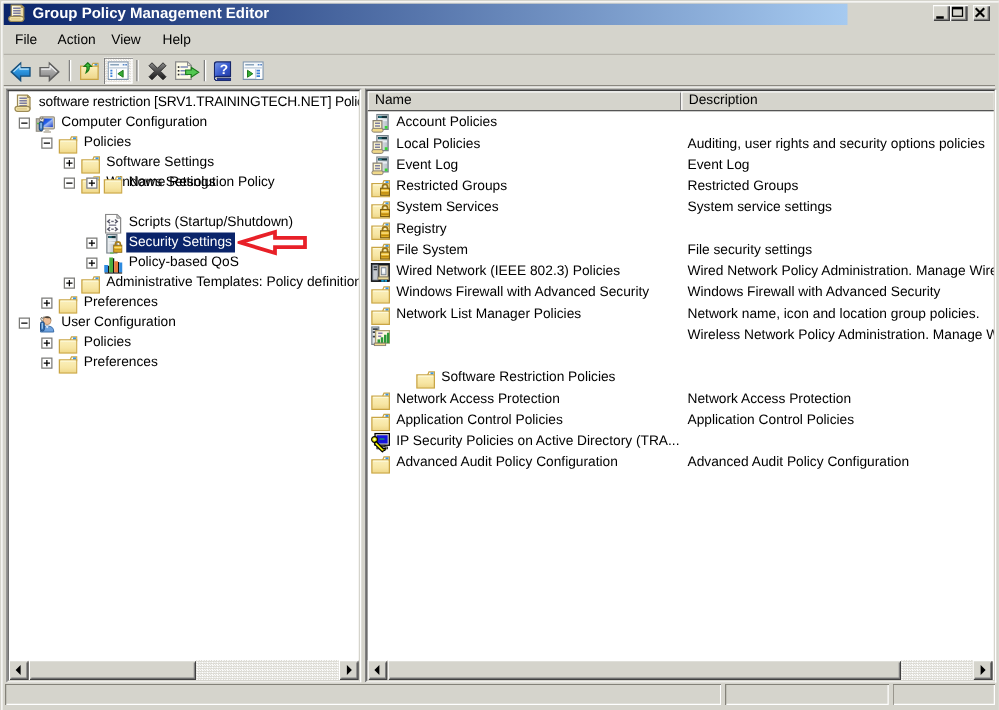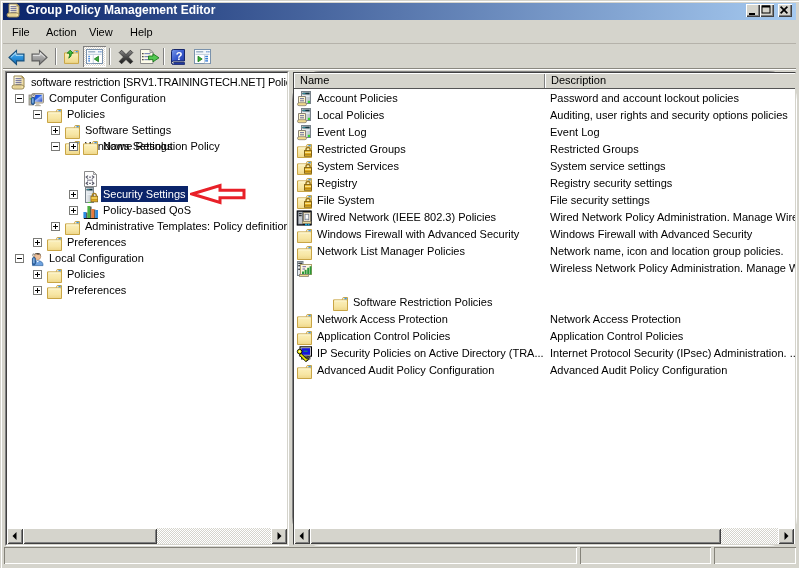--- a/index.html
+++ b/index.html
@@ -1,31 +1,31 @@
 <!DOCTYPE html>
 <html><head><meta charset="utf-8">
 <style>
 *{margin:0;padding:0;box-sizing:border-box;}
 html,body{width:799px;height:568px;overflow:hidden;}
 body{font-family:"Liberation Sans",sans-serif;font-size:11px;color:#000;background:#d5d4cc;position:relative;}
 #win{position:absolute;left:0;top:0;width:799px;height:568px;background:#d5d4cc;
  box-shadow:inset 1px 1px 0 #d5d4cc, inset 2px 2px 0 #ffffff;}
 .abs{position:absolute;}
-#title{left:3px;top:3px;width:793px;height:17px;background:linear-gradient(to right,#0a246a,#a6caf0);}
+#title{left:3px;top:3px;width:675px;height:17px;background:linear-gradient(to right,#0a246a,#a6caf0);}
 #title .txt{position:absolute;left:23px;top:0px;line-height:14px;font-size:12px;font-weight:bold;color:#fff;}
 .capbtn{position:absolute;top:4px;width:14px;height:13px;background:#d5d4cc;
  box-shadow:inset 1px 1px 0 #ffffff, inset -1px -1px 0 #404040, inset -2px -2px 0 #808080;}
 #menubar{left:3px;top:20px;width:793px;height:24px;background:#d5d4cc;border-bottom:1px solid #b5b2aa;}
 .mi{position:absolute;top:6px;}
 #toolbar{left:3px;top:45px;width:793px;height:24px;background:#d5d4cc;border-bottom:1px solid #8a8880;box-shadow:0 1px 0 #fff;}
 .tsep{position:absolute;top:3px;width:1px;height:17px;background:#808080;box-shadow:1px 0 0 #fff;}
 .pane{position:absolute;border:1px solid;border-color:#808080 #fff #fff #808080;}
 .pane>.in{position:absolute;left:0;top:0;right:0;bottom:0;border:1px solid;border-color:#404040 #d5d4cc #d5d4cc #404040;background:#fff;overflow:hidden;}
 #lpane{left:5px;top:71px;width:284px;height:475px;}
-#rpane{left:292px;top:71px;width:505px;height:475px;border-radius:29px;}
+#rpane{left:292px;top:71px;width:505px;height:475px;}
 .trow{position:absolute;height:16px;line-height:16px;white-space:nowrap;}
 .pm{position:absolute;width:9px;height:9px;border:1px solid #7b7b78;background:#fff;}
 .pm i{position:absolute;left:1px;top:3px;width:5px;height:1px;background:#000;}
 .pm.p b{position:absolute;left:3px;top:1px;width:1px;height:5px;background:#000;}
 .ticon{position:absolute;width:16px;height:16px;}
 .sel{background:#0a246a;color:#fff;padding:0 2px;}
 #hdr{position:absolute;left:0;top:0;width:503px;height:16px;background:#d5d4cc;border-bottom:1px solid #555;}
 #hdr .c{position:absolute;top:0;height:15px;line-height:15px;padding-left:6px;
  box-shadow:inset 1px 1px 0 #fff, inset -1px 0 0 #808080;}
 .lrow{position:absolute;height:17px;line-height:17px;white-space:nowrap;}
@@ -313,20 +313,21 @@
               <path d="M2.5 0.5 h9 l3 3 v12 h-12 z" fill="#fdfdfd" stroke="#8a8a8a" stroke-width="1"></path>
 <path d="M11.5 0.5 l3 3 h-3 z" fill="#e0e0e0" stroke="#8a8a8a" stroke-width="0.8"></path>
 <path d="M6 4.6 l-1.8 1.5 1.8 1.5" fill="none" stroke="#5a5a6a" stroke-width="1.2"></path>
 <path d="M10 4.6 l1.8 1.5 -1.8 1.5" fill="none" stroke="#5a5a6a" stroke-width="1.2"></path>
 <rect x="7" y="5.6" width="2" height="1.1" fill="#6a6a7a"></rect>
 <rect x="5" y="8.6" width="6" height="1.1" fill="#7a7a8c"></rect>
 <path d="M6 10.8 l-1.8 1.5 1.8 1.5" fill="none" stroke="#5a5a6a" stroke-width="1.2"></path>
 <path d="M10 10.8 l1.8 1.5 -1.8 1.5" fill="none" stroke="#5a5a6a" stroke-width="1.2"></path>
 <rect x="7" y="11.8" width="2" height="1.1" fill="#6a6a7a"></rect>
             </svg></div>
+          <span style="position:absolute;left:96px;top:0;">Scripts (Startup/Shutdown)</span>
         </div>
         <div class="trow" style="left:0;top:113px;width:100%;">
           <div class="pm p" style="left:62px;top:4px;">
             <i></i>
             <b></b>
           </div>
           <div class="ticon" style="left:75px;top:1px;"><svg width="16" height="16" viewBox="0 0 16 16" style="">
               <defs>
                 <linearGradient id="sv" x1="0" y1="0" x2="1" y2="0">
                   <stop offset="0" stop-color="#f2f4f6"></stop>
@@ -409,21 +410,21 @@
           </div>
           <div class="ticon" style="left:21px;top:1px;"><svg width="16" height="16" viewBox="0 0 16 16" style="">
               <path d="M5.2 5.6 q-1.4 -1.6 0.2 -3 l0.5 1.2 1 -0.2 0.2 -1.3 q1.7 0.6 0.9 2.8 l-0.9 0.8 z" fill="#e8e6e0" stroke="#77736a" stroke-width="0.7"></path>
 <circle cx="9.7" cy="5.6" r="3.1" fill="#eec09a" stroke="#a8764a" stroke-width="0.5"></circle>
 <path d="M6.5 5.6 q-0.4 -3.6 3.2 -3.6 3.6 0 3.3 3.6 -0.4 -1.9 -1.3 -2.3 -2.2 1 -4.6 -0.7 -0.5 0.8 -0.6 3 z" fill="#4a4035"></path>
 <path d="M4.4 14.6 q-0.2 -4.8 5.3 -4.8 5.5 0 5.3 4.8 z" fill="#6fa3e0" stroke="#3c6ea8" stroke-width="0.8"></path>
 <path d="M8.5 10 l1.2 1.5 1.2 -1.5 z" fill="#fff"></path>
 <rect x="4.4" y="6.4" width="3" height="7.4" rx="1.4" fill="#3a74b8" stroke="#1d4a80" stroke-width="0.8"></rect>
 <rect x="5.3" y="7.4" width="1.1" height="4.6" fill="#9cc4ea"></rect>
 </svg></div>
-          <span style="position:absolute;left:42px;top:0;">Local Configuration</span>
+          <span style="position:absolute;left:42px;top:0;">User Configuration</span>
         </div>
         <div class="trow" style="left:0;top:193px;width:100%;">
           <div class="pm p" style="left:26px;top:4px;">
             <i></i>
             <b></b>
           </div>
           <div class="ticon" style="left:39px;top:1px;"><svg width="16" height="16" viewBox="0 0 16 16" style="">
               <defs>
                 <linearGradient id="fg" x1="0" y1="0" x2="0" y2="1">
                   <stop offset="0" stop-color="#fbf0bc"></stop>
@@ -492,21 +493,20 @@
 <rect x="6.4" y="1.6" width="7.2" height="1.8" fill="#12343c"></rect>
 <rect x="6.8" y="2" width="2.6" height="1" fill="#2d8a9a"></rect>
 <rect x="6.4" y="4.4" width="7.2" height="1.5" fill="#e8edf2"></rect>
 <rect x="11.8" y="9.8" width="2.2" height="2.2" fill="#35d435"></rect>
 <path d="M2.5 5.5 h7 v7.5 h-7 z" fill="#fdf6ce" stroke="#8a8274" stroke-width="1"></path>
 <rect x="4" y="7" width="4" height="1.2" fill="#7d7da0"></rect>
 <rect x="4" y="9.2" width="4" height="1.2" fill="#7d7da0"></rect>
 <path d="M1.5 13.2 q0 -1.5 1.5 -1.5 h6 q1.5 0 1.5 1.5 0 1.5 -1.5 1.5 h-6 q-1.5 0 -1.5 -1.5 z" fill="#f0d98a" stroke="#8a8274" stroke-width="0.8"></path>
 </svg></div>
           <span class="lname">Account Policies</span>
-          <span class="ldesc">Password and account lockout policies</span>
         </div>
         <div class="lrow" style="left:0;top:34px;width:100%;">
           <div class="licon"><svg width="16" height="16" viewBox="0 0 16 16" style="">
               <defs>
                 <linearGradient id="ss1" x1="0" y1="0" x2="1" y2="0">
                   <stop offset="0" stop-color="#f4f6f8"></stop>
                   <stop offset="1" stop-color="#b4bec6"></stop>
                 </linearGradient>
               </defs>
 <rect x="5.5" y="0.5" width="9" height="12" fill="url(#ss1)" stroke="#78828a" stroke-width="1"></rect>
@@ -597,21 +597,20 @@
 <path d="M10.3 4.6 l0.9 -2.1 h4.3 v3 h-5.2 z" fill="#fff" stroke="#c9a545" stroke-width="1"></path>
 <rect x="12.4" y="2.9" width="2.4" height="1.7" fill="#3f97e0"></rect>
 <path d="M1.5 4.9 h14 v10.6 h-14 z" fill="url(#fg)" stroke="#c9a545" stroke-width="1"></path>
 <path d="M2.5 5.9 h12" stroke="#fdf8d8" stroke-width="1"></path>
 <path d="M10 8.8 v-1.3 q0 -2 2.05 -2 2.05 0 2.05 2 v1.3" fill="none" stroke="#9a7518" stroke-width="1.4"></path>
 <rect x="8.5" y="8.6" width="7" height="5.6" fill="#e8b62a" stroke="#7a5c10" stroke-width="0.9"></rect>
 <rect x="9" y="9.9" width="6" height="1.1" fill="#f9e186"></rect>
 <rect x="9" y="11.8" width="6" height="1.1" fill="#b8860f"></rect>
             </svg></div>
           <span class="lname">Registry</span>
-          <span class="ldesc">Registry security settings</span>
         </div>
         <div class="lrow" style="left:0;top:119px;width:100%;">
           <div class="licon"><svg width="16" height="16" viewBox="0 0 16 16" style="">
               <defs>
                 <linearGradient id="fg" x1="0" y1="0" x2="0" y2="1">
                   <stop offset="0" stop-color="#fbf0bc"></stop>
                   <stop offset="0.6" stop-color="#f7e6a4"></stop>
                   <stop offset="1" stop-color="#eed688"></stop>
                 </linearGradient>
               </defs>
@@ -756,21 +755,20 @@
 <rect x="7.6" y="4.6" width="4" height="1.3" fill="#18807a"></rect>
 <rect x="7.5" y="10.2" width="4.5" height="1.3" fill="#c8c4bc" stroke="#000" stroke-width="0.6"></rect>
 <rect x="5.5" y="11.5" width="8.5" height="1.6" fill="#d5d4cc" stroke="#000" stroke-width="0.6"></rect>
 <g stroke="#000" stroke-width="0.9" fill="#f0f000">
 <circle cx="3.6" cy="5.6" r="2.3"></circle>
 <path d="M4.9 7.2 l5.8 5.8 1.8 -0.5 -0.5 1.8 -1.5 0.4 -0.4 1.1 -6.6 -6.6 z"></path>
 </g>
 <circle cx="3.6" cy="5.4" r="0.9" fill="#fdfde0"></circle>
 </svg></div>
           <span class="lname">IP Security Policies on Active Directory (TRA...</span>
-          <span class="ldesc">Internet Protocol Security (IPsec) Administration. ..</span>
         </div>
         <div class="lrow" style="left:0;top:289px;width:100%;">
           <div class="licon"><svg width="16" height="16" viewBox="0 0 16 16" style="">
               <defs>
                 <linearGradient id="fg" x1="0" y1="0" x2="0" y2="1">
                   <stop offset="0" stop-color="#fbf0bc"></stop>
                   <stop offset="0.6" stop-color="#f7e6a4"></stop>
                   <stop offset="1" stop-color="#eed688"></stop>
                 </linearGradient>
               </defs>

